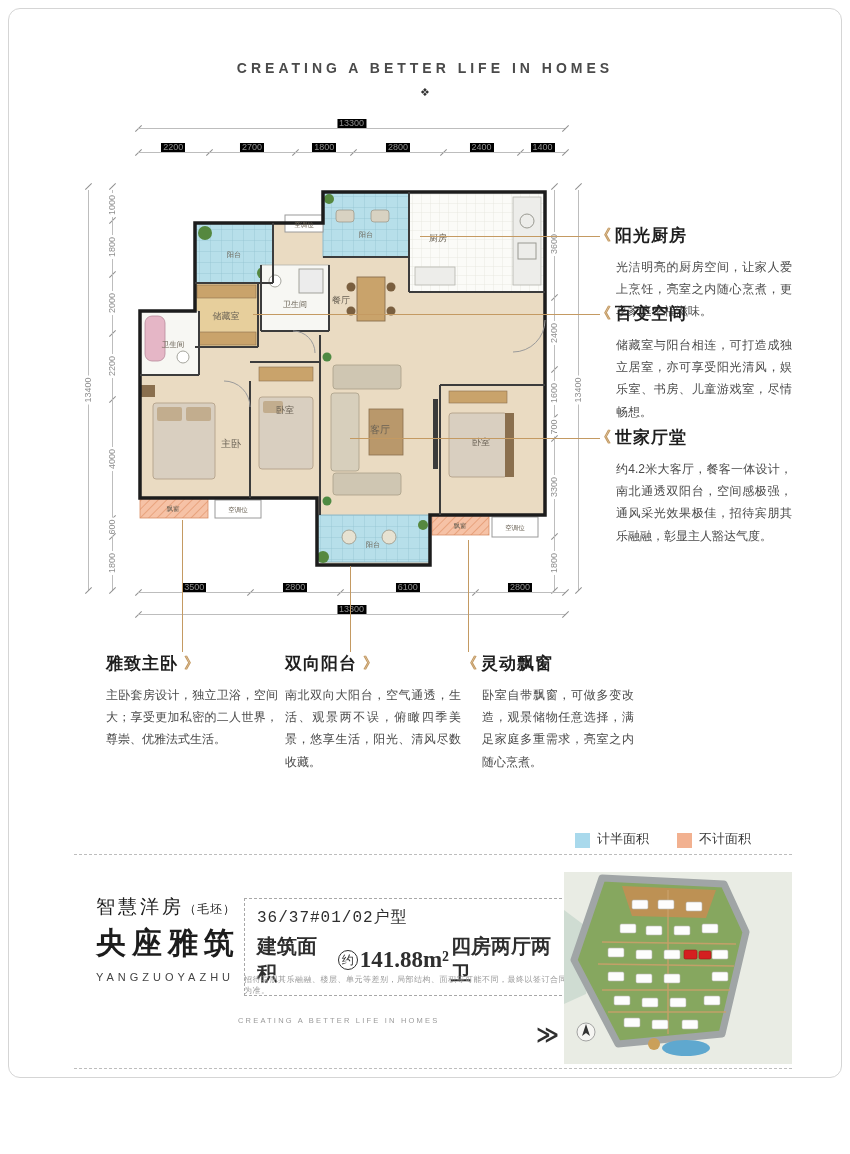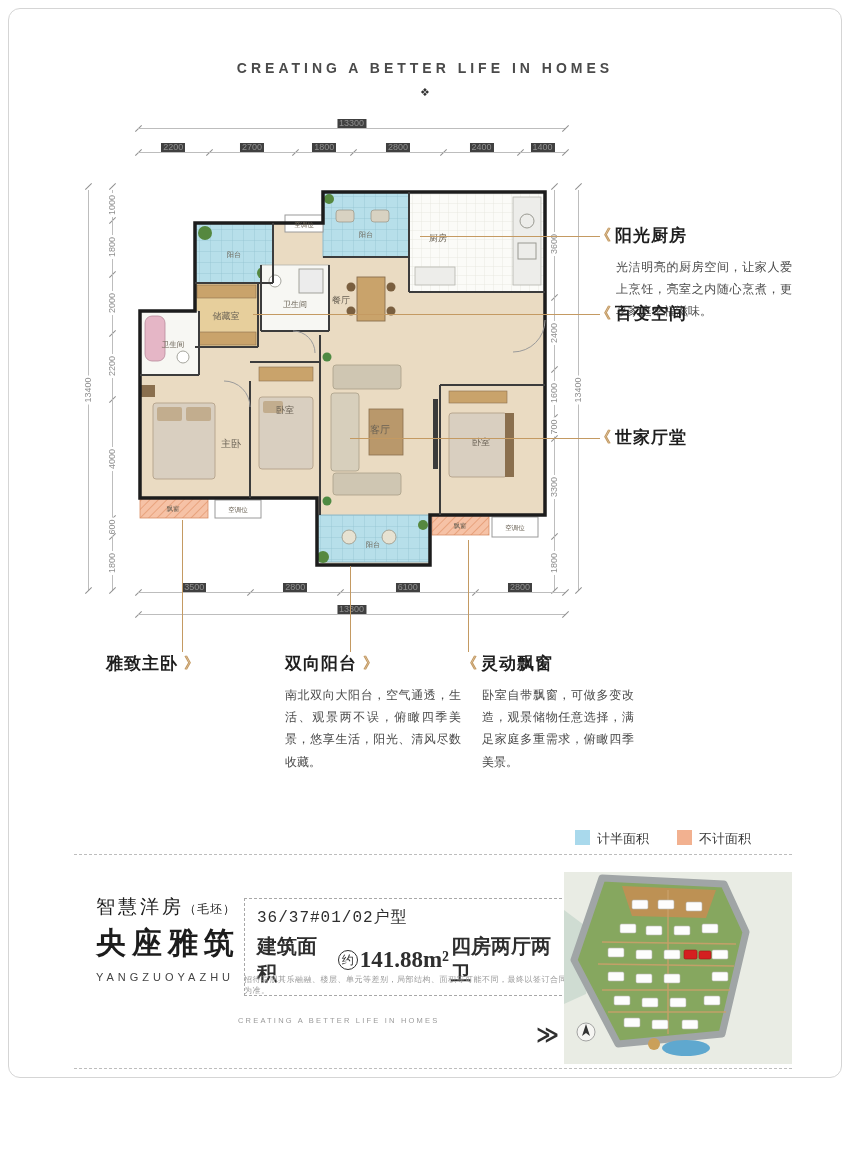--- a/index.html
+++ b/index.html
@@ -11,42 +11,42 @@
   .tagline{position:absolute;left:0;right:0;top:60px;text-align:center;font-size:14px;
            letter-spacing:4px;color:#4a4a4a;font-weight:bold;}
   .ornament{position:absolute;left:0;right:0;top:86px;text-align:center;font-size:11px;color:#333;}
 
   
   .dimh{display:flex;position:absolute;height:16px;}
   .dimh::before{content:"";position:absolute;left:-4px;bottom:3px;width:9px;height:1px;background:#8f8f8f;transform:rotate(-45deg);}
   .dimh .seg{position:relative;}
   .dimh .seg::before{content:"";position:absolute;left:0;right:0;bottom:3px;height:1px;background:#bdbdbd;}
   .dimh .seg::after{content:"";position:absolute;right:-5px;bottom:3px;width:9px;height:1px;background:#8f8f8f;transform:rotate(-45deg);}
-  .dimh .seg span{position:absolute;left:50%;bottom:4px;transform:translateX(-50%);font-size:9px;color:#8f8f8f;background:#404040;padding:0 2px;line-height:1;white-space:nowrap;}
+  .dimh .seg span{position:absolute;left:50%;bottom:4px;transform:translateX(-50%);font-size:9px;color:#8f8f8f;background:#000000;padding:0 2px;line-height:1;white-space:nowrap;}
   .dimv{display:flex;flex-direction:column;position:absolute;width:16px;}
   .dimv::before{content:"";position:absolute;top:-4px;right:3px;width:9px;height:1px;background:#8f8f8f;transform:rotate(-45deg);}
   .dimv .seg{position:relative;}
   .dimv .seg::before{content:"";position:absolute;top:0;bottom:0;right:7px;width:1px;background:#bdbdbd;}
   .dimv .seg::after{content:"";position:absolute;bottom:-1px;right:3px;width:9px;height:1px;background:#8f8f8f;transform:rotate(-45deg);}
   .dimv .seg span{position:absolute;top:50%;right:3px;transform:translateY(-50%) rotate(180deg);writing-mode:vertical-rl;
                   font-size:9px;color:#8f8f8f;background:#fff;line-height:1;padding:2px 0;white-space:nowrap;}
 
   
   .leader{position:absolute;background:#c49a62;}
   .leader.h{height:1px;} .leader.v{width:1px;}
 
   
   .callout{position:absolute;}
   .co-title{font-size:17px;font-weight:bold;color:#1e1e1e;letter-spacing:1px;display:flex;align-items:center;gap:6px;}
   .co-chev{color:#c49a62;font-size:15px;font-weight:bold;letter-spacing:-2px;}
   .co-body{margin-top:9px;font-size:12px;line-height:1.85;color:#4a4a4a;text-align:justify;}
 
   
   .legend{position:absolute;left:575px;top:830px;display:flex;gap:28px;align-items:center;}
-  .legend .item{display:flex;align-items:flex-start;gap:7px;font-size:13px;color:#3a3a3a;}
+  .legend .item{display:flex;align-items:flex-end;gap:7px;font-size:13px;color:#3a3a3a;}
   .sw{width:15px;height:15px;display:inline-block;}
   .sw-half{background:#a9d9ec;} .sw-ex{background:#f2b190;}
 
   .dashsep{position:absolute;left:74px;right:58px;border-top:1.5px dashed #bdbdbd;}
 
   
   .brand{position:absolute;left:96px;top:894px;font-family:"Liberation Serif","DejaVu Serif",serif;color:#1c1c1c;}
   .brand .l1{font-size:19px;letter-spacing:3px;}
   .brand .l1 small{font-size:12px;letter-spacing:1px;}
   .brand .name{font-size:30px;letter-spacing:6px;margin-top:3px;font-weight:bold;}
@@ -318,47 +318,50 @@
         <span class="co-chev">《</span>
         <span>阳光厨房</span>
       </div>
     <div class="co-body" style="margin-left:20px;width:176px;">光洁明亮的厨房空间，让家人爱上烹饪，亮室之内随心烹煮，更享家庭幸福滋味。</div>
   </div>
   <div class="callout" style="left:596px;top:302px;width:196px;">
     <div class="co-title">
         <span class="co-chev">《</span>
         <span>百变空间</span>
       </div>
+    <div class="co-body" style="margin-left:20px;width:176px;">储藏室与阳台相连，可打造成独立居室，亦可享受阳光清风，娱乐室、书房、儿童游戏室，尽情畅想。</div>
   </div>
   <div class="callout" style="left:596px;top:426px;width:196px;">
     <div class="co-title">
         <span class="co-chev">《</span>
         <span>世家厅堂</span>
       </div>
+    <div class="co-body" style="margin-left:20px;width:176px;">约4.2米大客厅，餐客一体设计，南北通透双阳台，空间感极强，通风采光效果极佳，招待宾朋其乐融融，彰显主人豁达气度。</div>
   </div>
 
   <div class="callout" style="left:106px;top:652px;width:172px;">
     <div class="co-title">
         <span>雅致主卧</span>
         <span class="co-chev">》</span>
       </div>
+    <div class="co-body">主卧套房设计，独立卫浴，空间大；享受更加私密的二人世界，尊崇、优雅法式生活。</div>
   </div>
   <div class="callout" style="left:285px;top:652px;width:176px;">
     <div class="co-title">
         <span>双向阳台</span>
         <span class="co-chev">》</span>
       </div>
     <div class="co-body">南北双向大阳台，空气通透，生活、观景两不误，俯瞰四季美景，悠享生活，阳光、清风尽数收藏。</div>
   </div>
   <div class="callout" style="left:462px;top:652px;width:172px;">
     <div class="co-title">
         <span class="co-chev">《</span>
         <span>灵动飘窗</span>
       </div>
-    <div class="co-body" style="margin-left:20px;">卧室自带飘窗，可做多变改造，观景储物任意选择，满足家庭多重需求，俯瞰四季美景。</div>
+    <div class="co-body" style="margin-left:20px;">卧室自带飘窗，可做多变改造，观景储物任意选择，满足家庭多重需求，亮室之内随心烹煮。</div>
   </div>
 
   <div class="legend">
     <div class="item">
       <span class="sw sw-half"></span>
       <span>计半面积</span>
     </div>
     <div class="item">
       <span class="sw sw-ex"></span>
       <span>不计面积</span>

